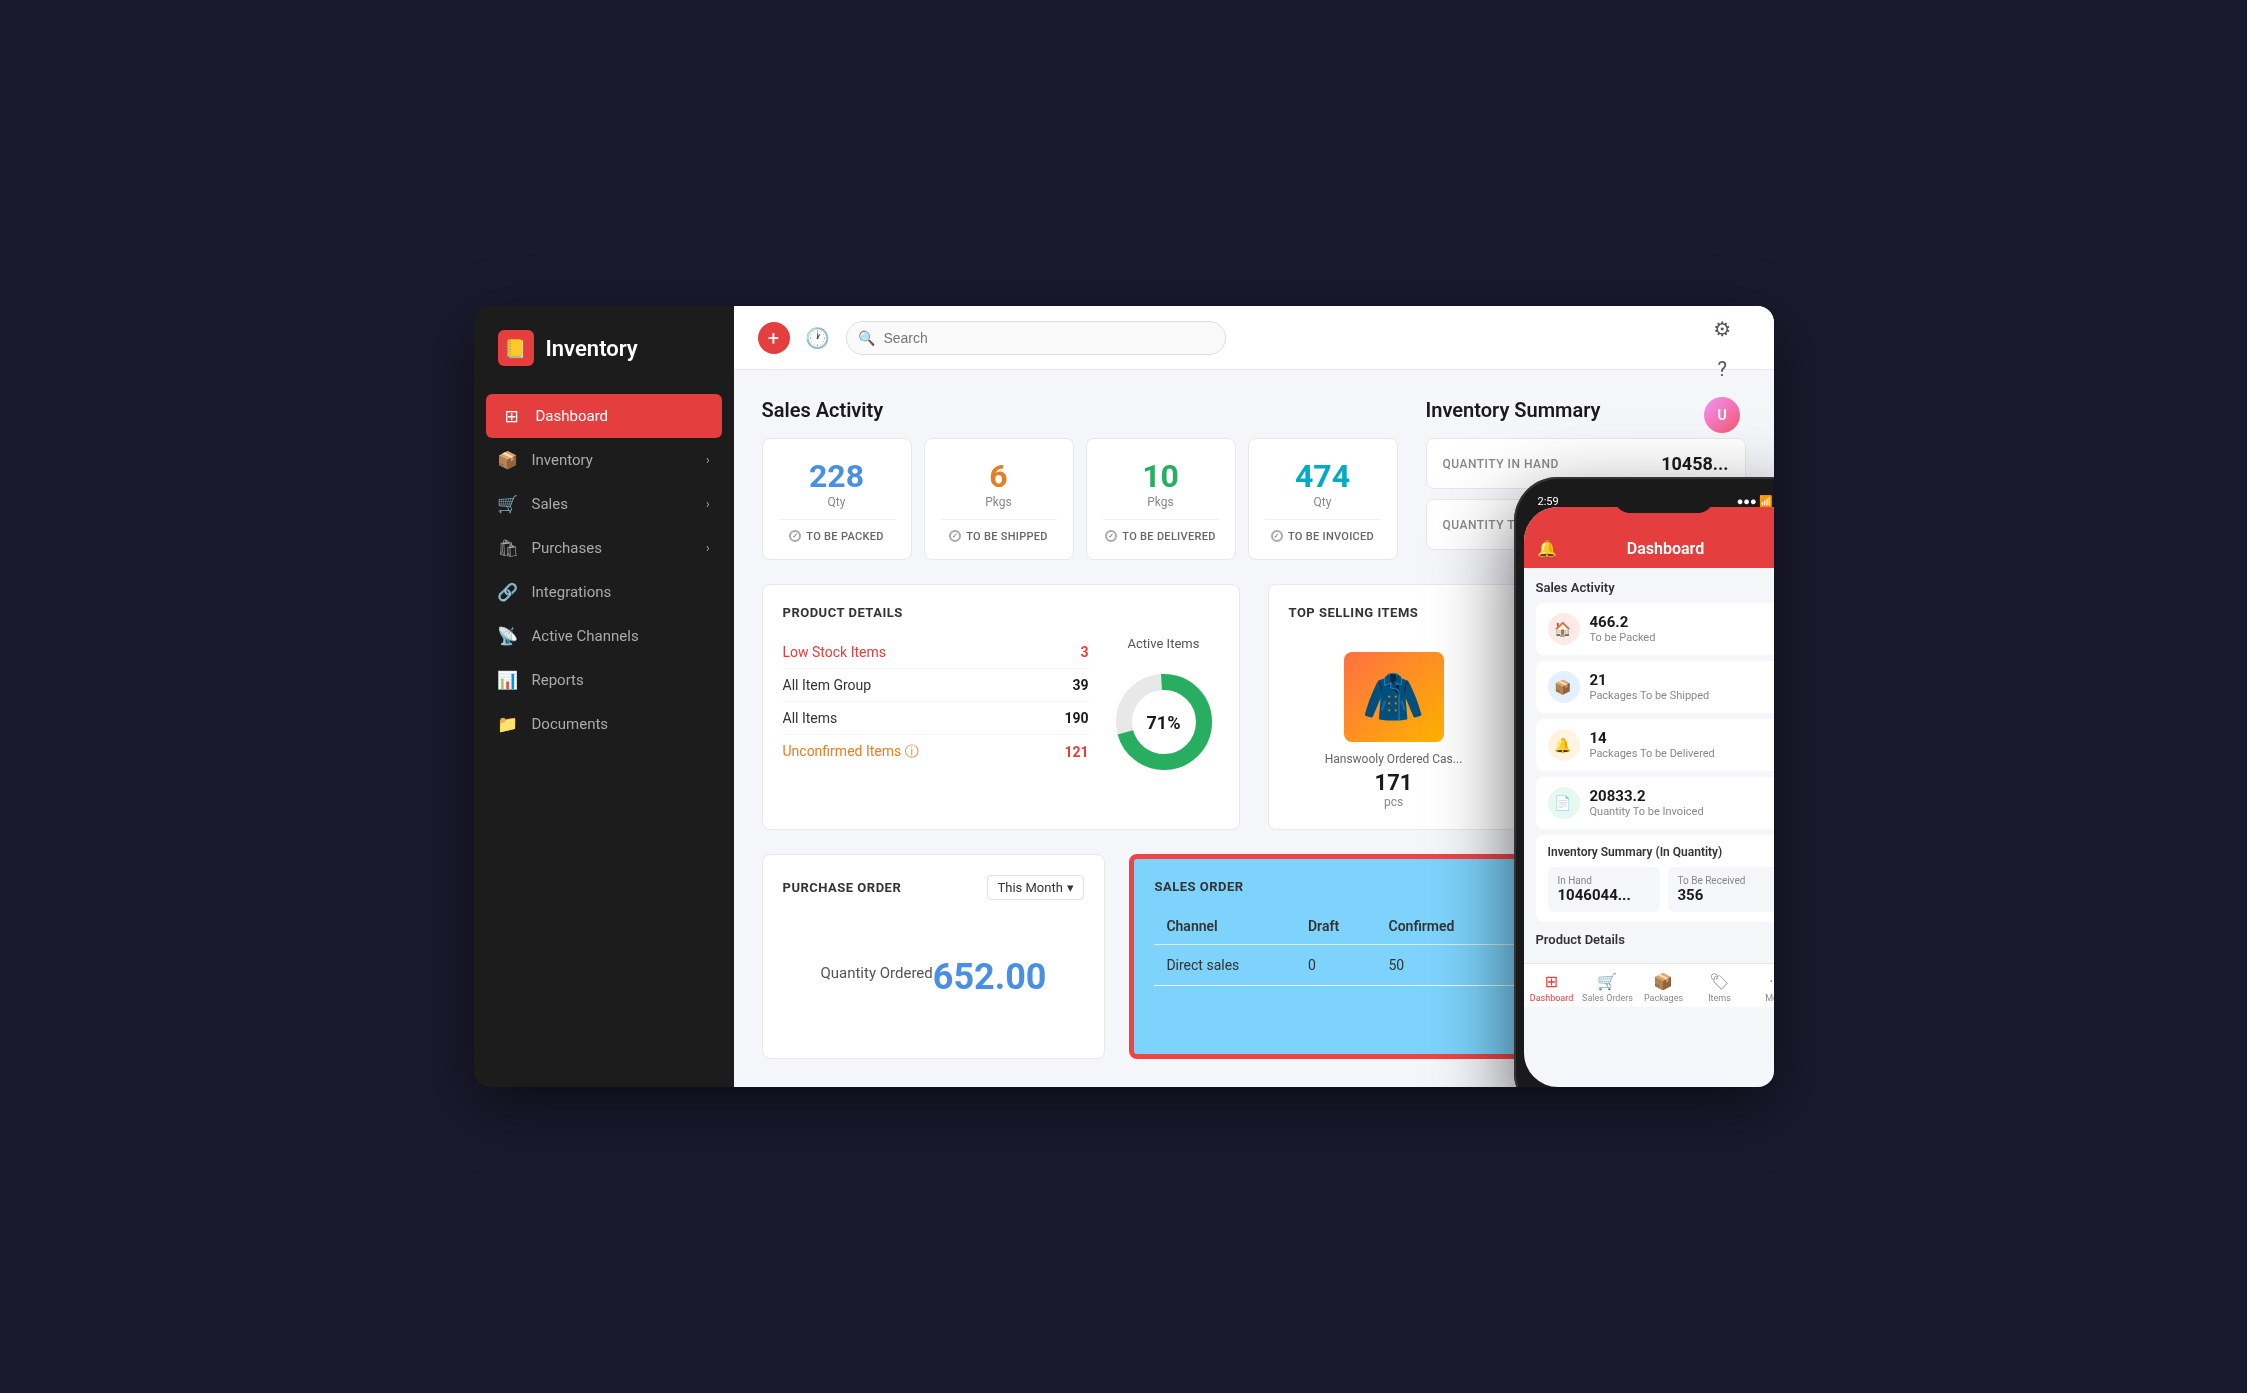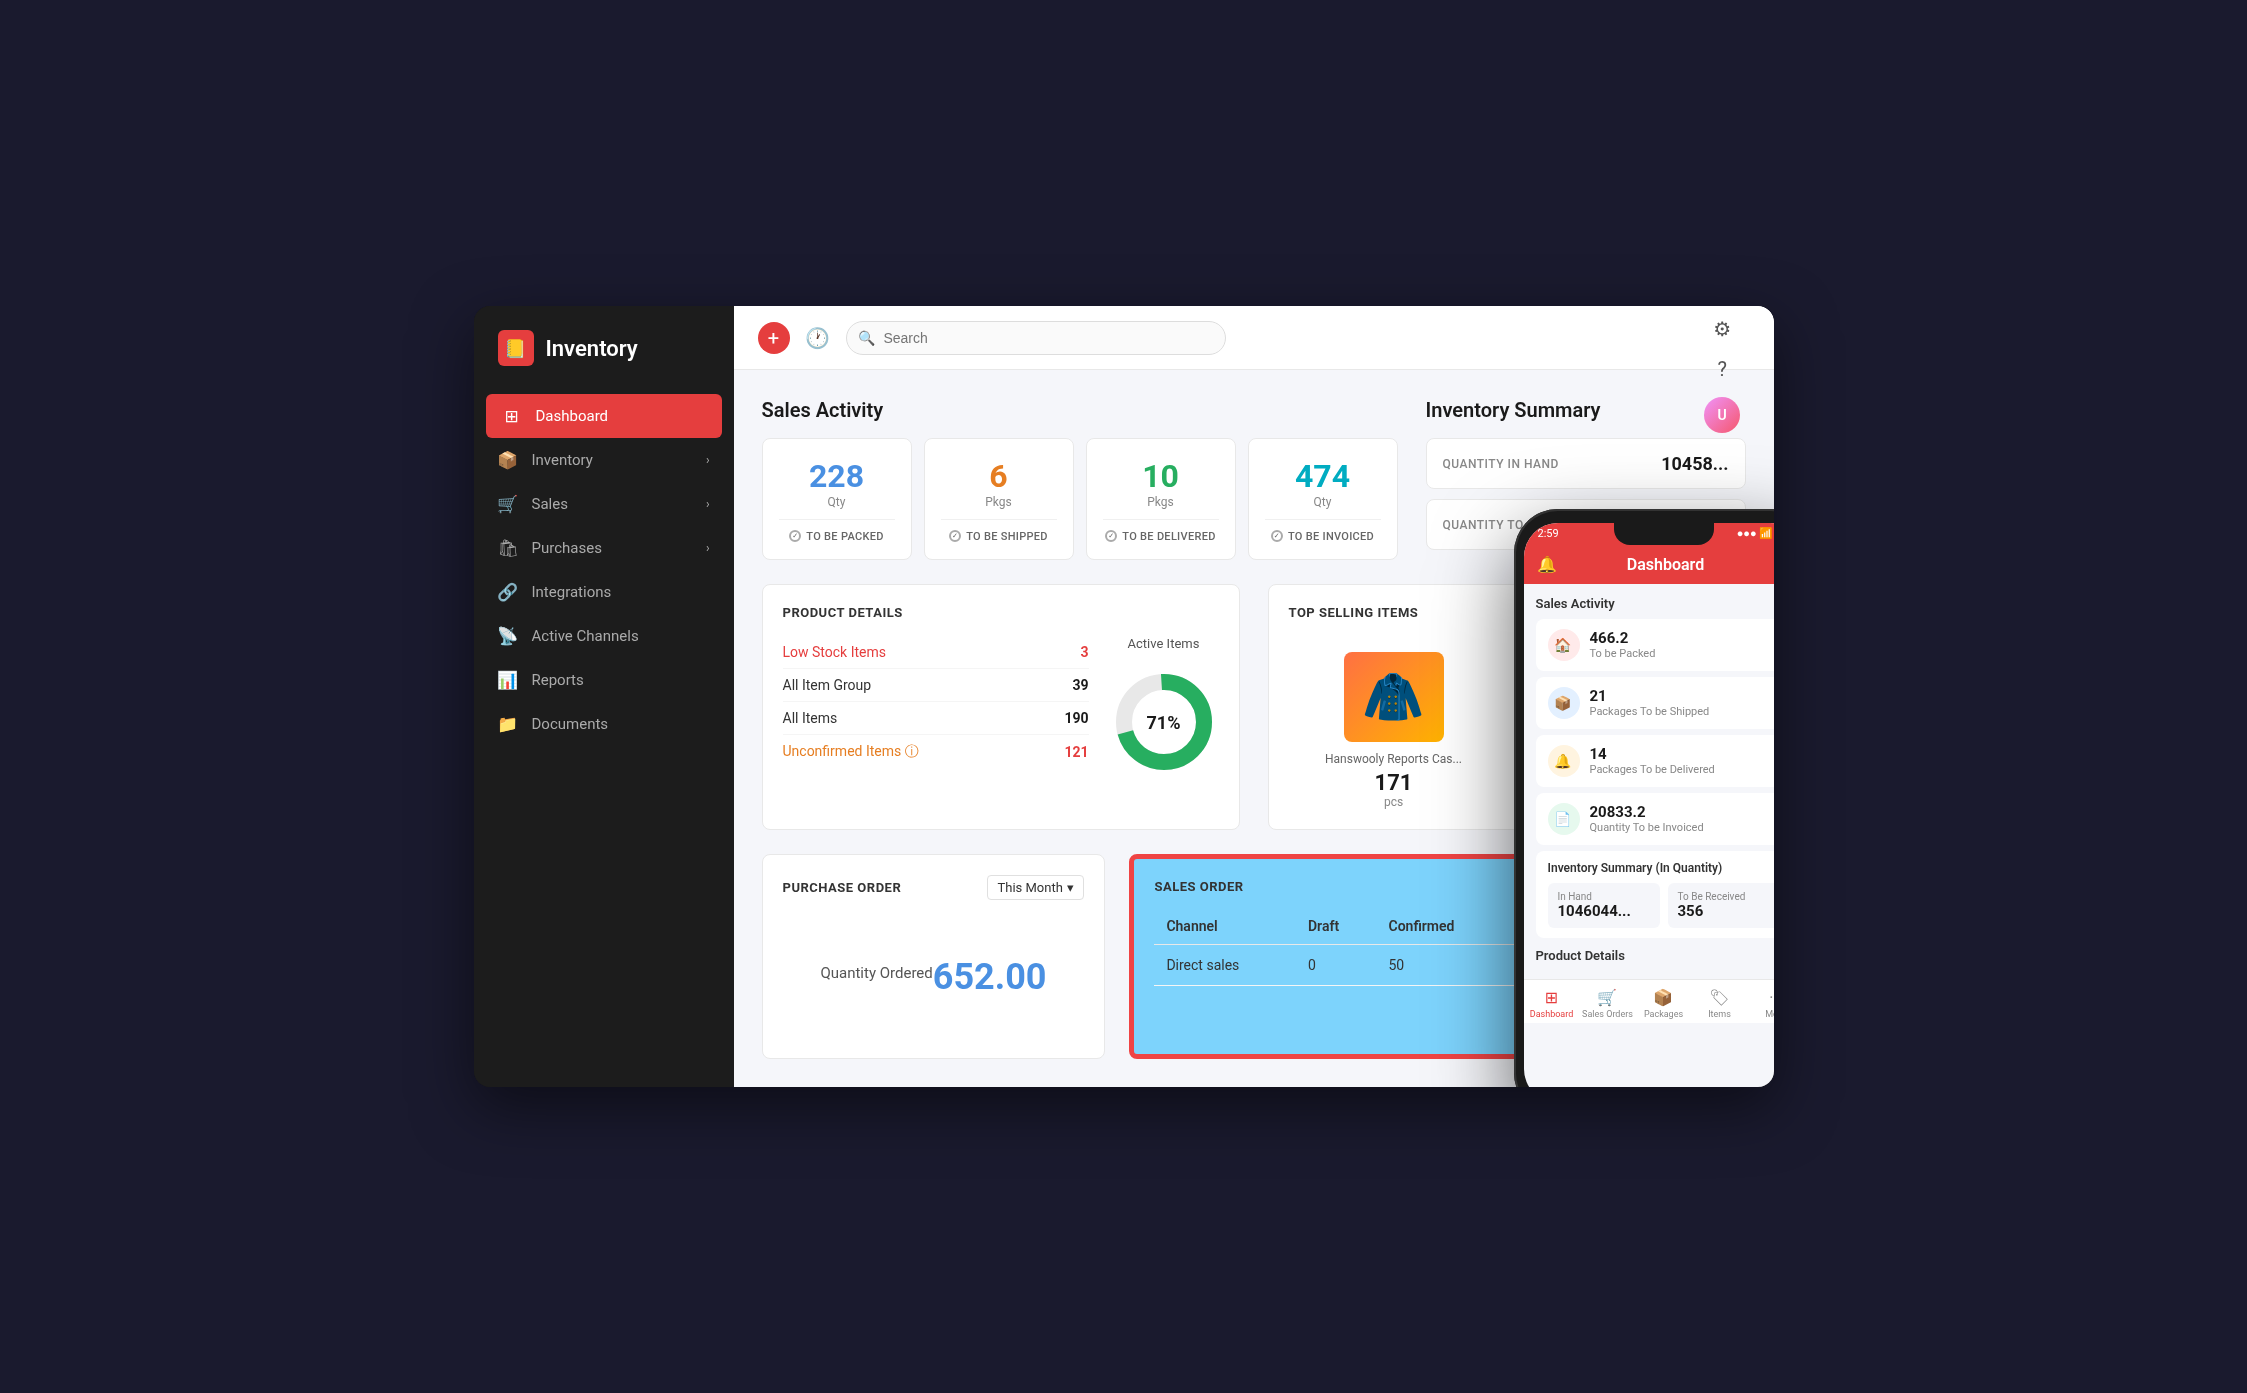--- a/index.html
+++ b/index.html
@@ -561,21 +561,21 @@
       right: -60px;
       bottom: -30px;
       width: 320px;
       z-index: 10;
     }
 
     .phone-frame {
       width: 300px;
       background: #1a1a1a;
       border-radius: 44px;
-      padding: 14px 10px;
+      padding: 30px 10px;
       box-shadow: 0 30px 80px rgba(0,0,0,0.6), inset 0 0 0 2px #333;
       position: relative;
     }
 
     .phone-notch {
       position: absolute;
       top: 14px;
       left: 50%;
       transform: translateX(-50%);
       width: 100px;
@@ -917,21 +917,21 @@
           <div class="top-selling-header">
             <span class="section-header-title">TOP SELLING ITEMS</span>
             <div class="previous-year-btn">
               <span>Previous Year</span>
               <span>▾</span>
             </div>
           </div>
           <div class="top-selling-items">
             <div class="selling-item">
               <div class="selling-item-img" style="background: linear-gradient(135deg, #ff7043, #ffb300);">🧥</div>
-              <span class="selling-item-name">Hanswooly Reports Cas...</span>
+              <span class="selling-item-name">Hanswooly Ordered Cas...</span>
               <span class="selling-item-count">171</span>
               <span class="selling-item-unit">pcs</span>
             </div>
             <div class="selling-item">
               <div class="selling-item-img" style="background: linear-gradient(135deg, #7b1fa2, #42a5f5);">🧸</div>
               <span class="selling-item-name">Cutiepie Rompers-spo...</span>
               <span class="selling-item-count">45</span>
               <span class="selling-item-unit">sets</span>
             </div>
           </div>

